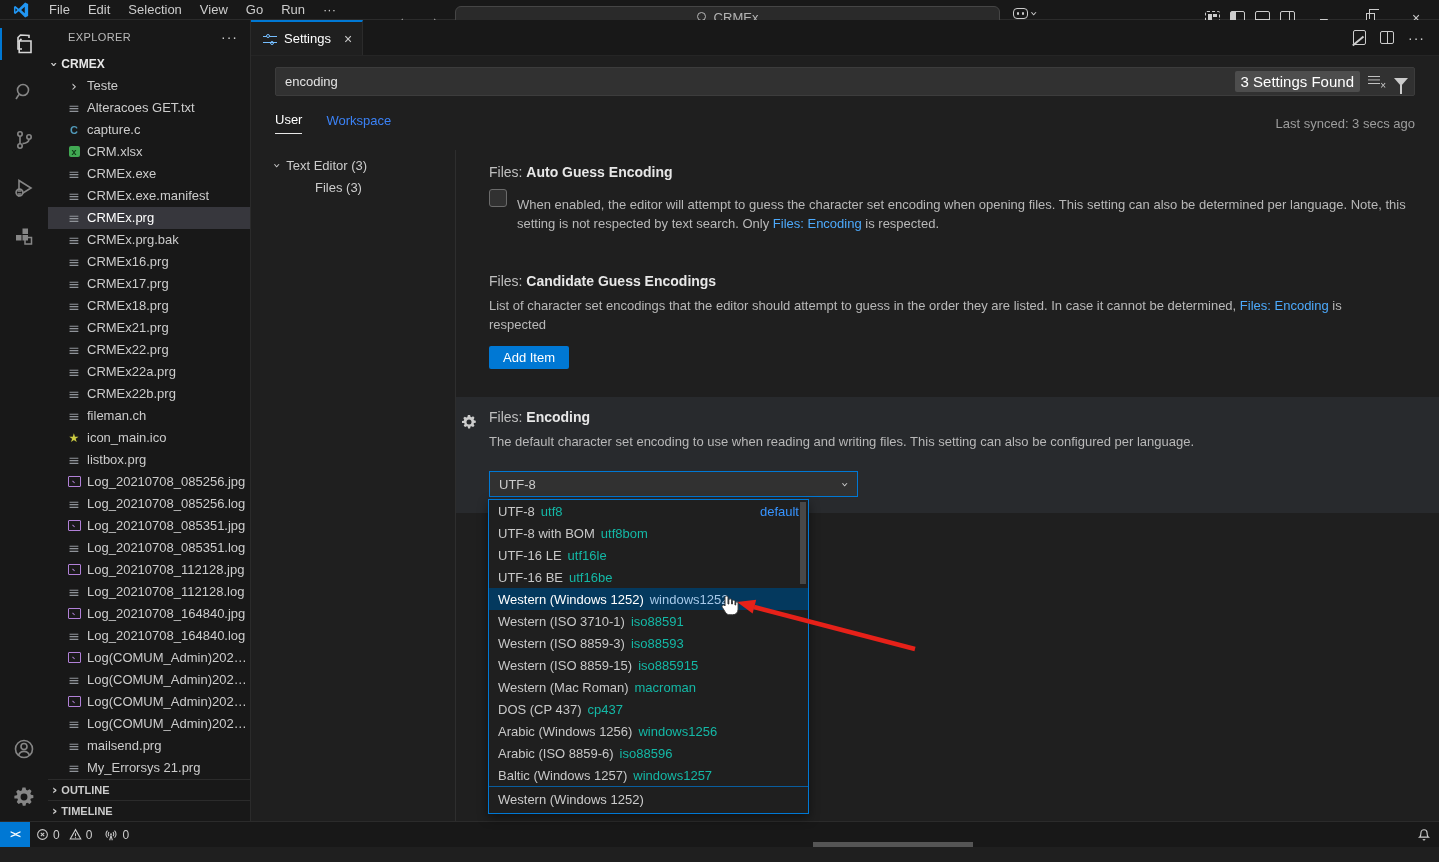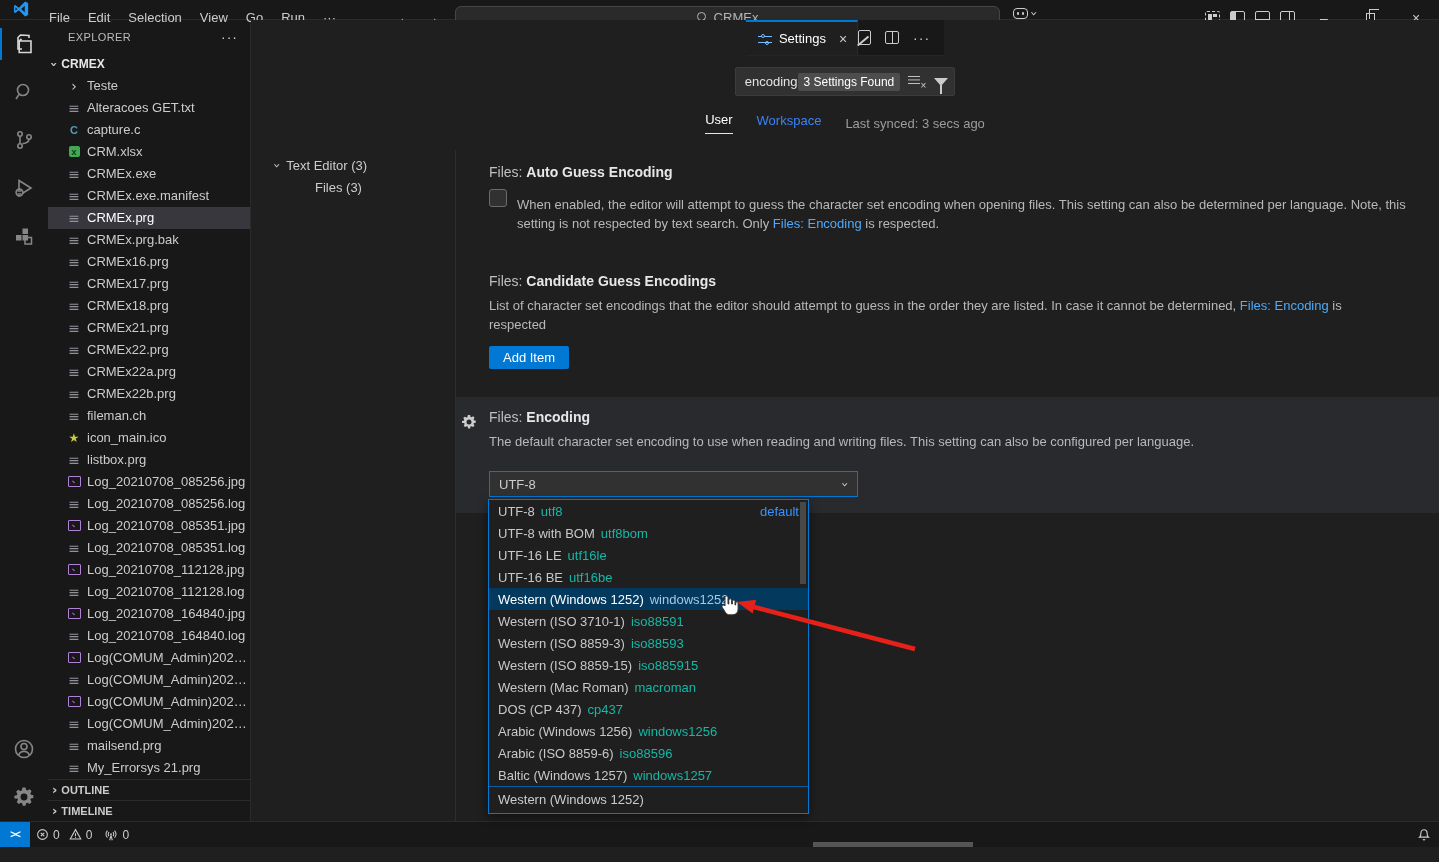--- a/index.html
+++ b/index.html
@@ -4,21 +4,21 @@
 <style>
   * { box-sizing: border-box; }
   html,body { margin:0; padding:0; background:#101010; }
   .app {
     position:relative; width:1439px; height:862px; overflow:hidden;
     background:#1f1f1f; color:#cccccc;
     font-family:"Liberation Sans","DejaVu Sans",sans-serif; font-size:13px;
     -webkit-font-smoothing:antialiased;
   }
   
-  .titlebar { position:relative; height:20px; background:#181818; display:flex; align-items:flex-start; border-bottom:1px solid #2b2b2b; }
+  .titlebar { position:relative; height:20px; background:#181818; display:flex; align-items:center; border-bottom:1px solid #2b2b2b; }
   .vs-logo { width:18px; height:18px; margin:0 10px 0 12px; }
   .menus { display:flex; }
   .menus span { padding:0 9px; line-height:35px; color:#cccccc; cursor:default; }
   .nav-arrow { position:absolute; top:0; height:35px; width:26px; display:flex; align-items:center; justify-content:center; color:#cccccc; font-size:15px; }
   .cmd-center { position:absolute; left:455px; top:6px; width:545px; height:23px; background:#2a2a2a; border:1px solid #454545; border-radius:6px; display:flex; align-items:center; justify-content:center; color:#b5b5b5; gap:6px; }
   .search-glyph { position:relative; width:11px; height:11px; }
   .search-glyph::before { content:""; position:absolute; left:0; top:0; width:7px; height:7px; border:1.4px solid #b5b5b5; border-radius:50%; }
   .search-glyph::after { content:""; position:absolute; left:7px; top:7px; width:4px; height:1.4px; background:#b5b5b5; transform:rotate(45deg); transform-origin:0 0; }
   .copilot { position:absolute; left:1013px; top:7px; display:flex; align-items:center; gap:4px; color:#cccccc; }
   .copilot-face { width:15px; height:11px; border:1.4px solid #cccccc; border-radius:4px; position:relative; }
@@ -56,39 +56,39 @@
   .tree-icon { width:16px; height:16px; flex:none; position:relative; display:flex; align-items:center; justify-content:center; }
   .icon-file::before { content:"≡"; color:#8f9399; font-size:14px; font-family:"DejaVu Sans",sans-serif; }
   .icon-c::before { content:"C"; color:#519aba; font-weight:bold; font-size:11px; }
   .icon-excel::before { content:"x"; font-size:9px; font-weight:bold; color:#0f3a17; background:#41a953; border-radius:2px; width:11px; height:11px; display:flex; align-items:center; justify-content:center; }
   .icon-star::before { content:"★"; color:#cbcb41; font-size:12px; font-family:"DejaVu Sans",sans-serif; }
   .icon-image::before { content:""; width:11px; height:9px; border:1.4px solid #b180d7; border-radius:1px; }
   .icon-image::after { content:""; position:absolute; left:5px; top:7px; width:3px; height:3px; border-top:1.4px solid #b180d7; transform:rotate(45deg); }
   .icon-chevron::before { content:"›"; color:#cccccc; font-size:14px; font-family:"DejaVu Sans",sans-serif; }
   .sb-section { height:22px; display:flex; align-items:center; gap:4px; border-top:1px solid #2b2b2b; padding-left:4px; font-size:11px; font-weight:bold; color:#cccccc; }
   
-  .editor { flex:1; background:#1f1f1f; display:flex; flex-direction:column; position:relative; min-width:0;align-items:center; }
+  .editor { flex:1; background:#1f1f1f; display:flex; flex-direction:column; position:relative; min-width:0; }
   .tabbar { height:36px; background:#181818; display:flex; align-items:stretch; border-bottom:1px solid #252525; flex:none; }
   .tab { display:flex; align-items:center; gap:7px; padding:0 10px 0 12px; background:#1f1f1f; border-top:2px solid #0078d4; border-right:1px solid #2b2b2b; color:#ffffff; }
   .tab .close { color:#cccccc; font-size:14px; margin-left:6px; }
   .tune-icon { width:14px; height:12px; position:relative; }
   .tune-icon::before { content:""; position:absolute; left:0; right:0; top:3px; border-top:1.3px solid #75beff; }
   .tune-icon::after { content:""; position:absolute; left:0; right:0; bottom:2px; border-top:1.3px solid #75beff; }
   .tune-icon .k1 { position:absolute; left:3px; top:1px; width:4px; height:4px; border:1.3px solid #75beff; border-radius:50%; background:#1f1f1f; }
   .tune-icon .k2 { position:absolute; right:3px; bottom:0px; width:4px; height:4px; border:1.3px solid #75beff; border-radius:50%; background:#1f1f1f; }
   .editor-actions { margin-left:auto; display:flex; align-items:center; gap:14px; padding-right:14px; color:#cccccc; }
   .ea-json { width:13px; height:15px; border:1.3px solid #cccccc; border-radius:2px; position:relative; }
   .ea-json::before { content:""; position:absolute; left:-3px; bottom:2px; width:14px; height:1.6px; background:#cccccc; transform:rotate(-40deg); }
   .ea-split { width:14px; height:13px; border:1.3px solid #cccccc; border-radius:2px; position:relative; }
   .ea-split::before { content:""; position:absolute; left:50%; top:0; bottom:0; border-left:1.3px solid #cccccc; }
   .ea-more { letter-spacing:1px; font-size:14px; }
   
   .settings-search { margin:11px 24px 0 24px; height:29px; background:#313131; border:1px solid #3c3c3c; border-radius:2px; display:flex; align-items:center; padding:0 6px 0 9px; color:#e3e3e3; }
   .settings-search .value { flex:1; }
-  .found-badge { background:#4d4d4d; color:#ffffff; font-size:12px; padding:2px 6px; border-radius:2px; margin-right:8px; white-space:nowrap; }
+  .found-badge { background:#4d4d4d; color:#ffffff; font-size:15px; padding:2px 6px; border-radius:2px; margin-right:8px; white-space:nowrap; }
   .clear-filter { position:relative; width:16px; height:13px; margin-right:10px; }
   .clear-filter::before { content:""; position:absolute; left:0; top:1px; width:12px; height:8px;
      background:linear-gradient(#cccccc 1.3px,transparent 1.3px); background-size:100% 3.5px; }
   .clear-filter::after { content:"×"; position:absolute; right:-2px; bottom:-3px; color:#cccccc; font-size:10px; }
   .funnel { width:0; height:0; border-left:7px solid transparent; border-right:7px solid transparent; border-top:8px solid #cccccc; position:relative; }
   .funnel::after { content:""; position:absolute; left:-1px; top:-1px; width:2px; height:9px; background:#cccccc; }
   .scope-row { margin:14px 24px 0 24px; display:flex; align-items:center; height:26px; }
   .scope-tab { margin-right:24px; padding-bottom:6px; color:#3b82f6; }
   .scope-tab.active { color:#ffffff; border-bottom:1px solid #e7e7e7; }
   .last-synced { margin-left:auto; color:#9d9d9d; }

